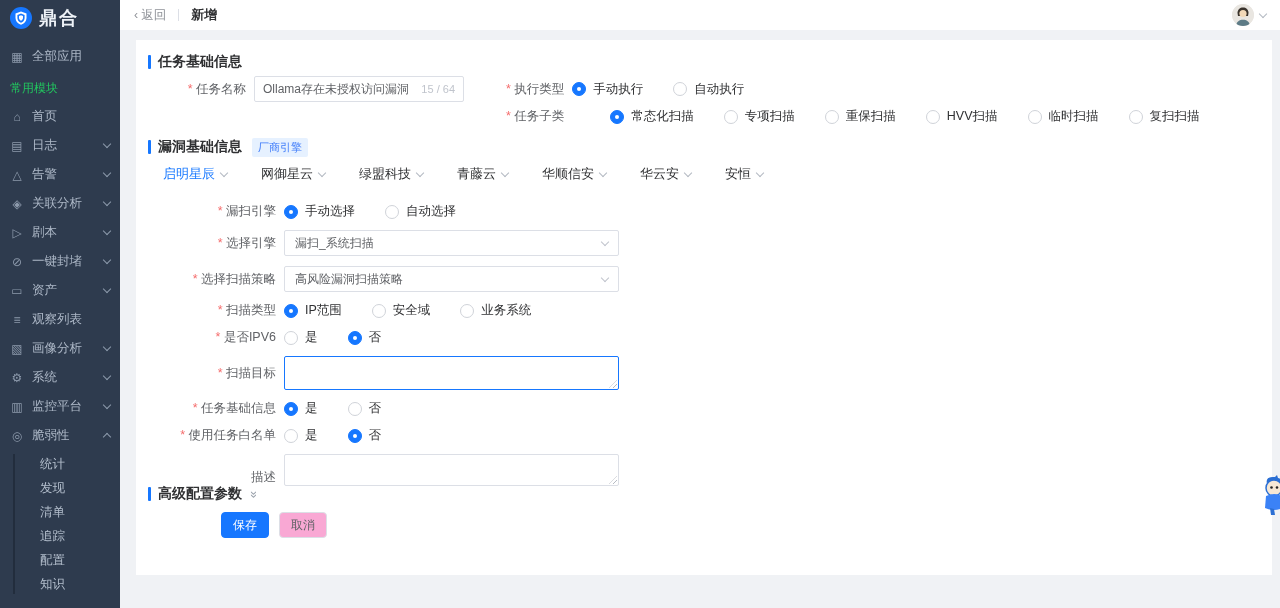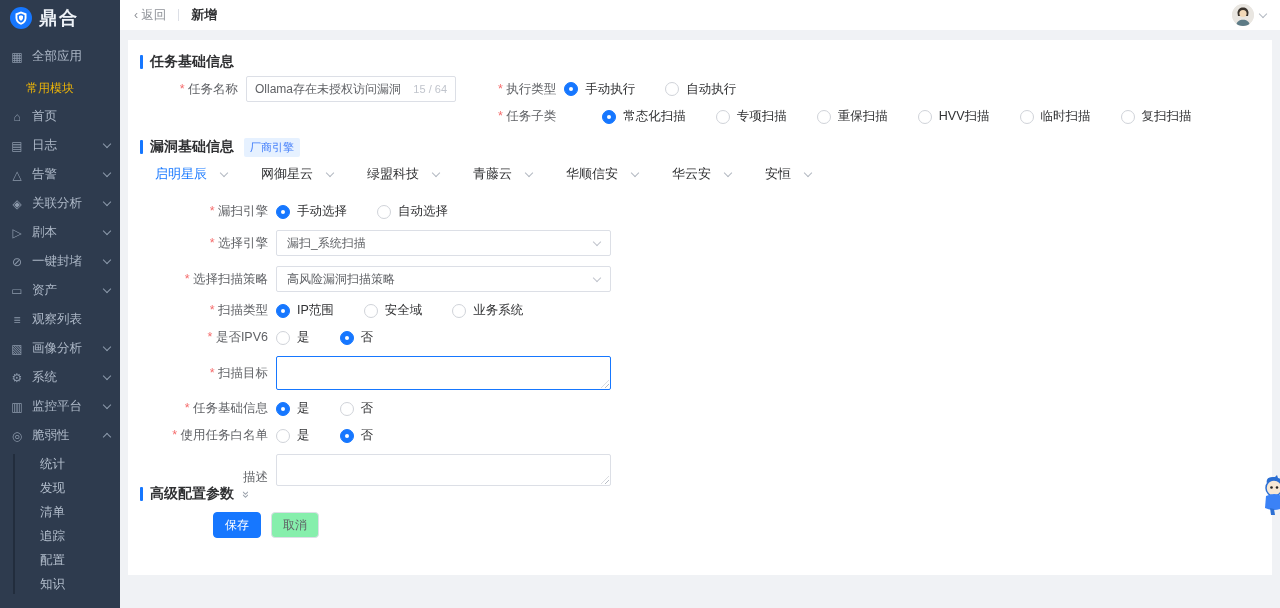--- a/index.html
+++ b/index.html
@@ -7,37 +7,37 @@
   body { font-family:"Liberation Sans","DejaVu Sans",sans-serif; font-size:13px; color:#303133; background:#f0f2f5; }
   .app { display:flex; width:1280px; height:608px; position:relative; overflow:hidden; }
 
   
   .sidebar { width:120px; flex-shrink:0; background:#2e3b4e; color:#aeb9c8; font-size:12.5px; overflow:hidden; }
   .logo { height:36px; display:flex; align-items:center; gap:7px; padding-left:10px; }
   .logo-title { color:#eef2f7; font-size:18px; font-weight:bold; letter-spacing:2px; }
   .side-item { height:29px; display:flex; align-items:center; gap:8px; padding:0 10px; cursor:pointer; }
   .side-item .mi { width:14px; text-align:center; font-size:12px; color:#8d9aac; }
   .side-item .slabel { flex:1; white-space:nowrap; }
-  .sec-label { color:#eab308; padding:9px 10px 5px 10px; font-size:12px;margin-left:16px; }
+  .sec-label { color:#22c55e; padding:9px 10px 5px 10px; font-size:12px; }
   .chv { width:6px; height:6px; border-right:1.3px solid #8d9aac; border-bottom:1.3px solid #8d9aac; display:none; transform:rotate(45deg); margin-top:-3px; }
   .chv.has-chev { display:inline-block; }
   .chv.up { transform:rotate(-135deg); margin-top:3px; }
   .sub-list { position:relative; padding:2px 0 2px 40px; }
   .sub-list::before { content:""; position:absolute; left:13px; top:4px; bottom:4px; width:2px; background:#222d3d; }
   .sub-item { height:24px; display:flex; align-items:center; cursor:pointer; color:#b4bfcd; }
 
   
   .main { flex:1; display:flex; flex-direction:column; min-width:0; }
   .topbar { height:30px; background:#fff; display:flex; align-items:center; padding:0 14px; flex-shrink:0; }
   .back { color:#909399; font-size:12.5px; cursor:pointer; display:flex; align-items:center; gap:3px; }
   .tb-divider { width:1px; height:12px; background:#dcdfe6; margin:0 12px; }
   .page-title { font-weight:bold; font-size:13px; color:#303133; }
   .tb-right { margin-left:auto; display:flex; align-items:center; gap:6px; }
   .avatar { width:22px; height:22px; border-radius:50%; overflow:hidden; background:#e9e6e1; cursor:pointer; }
-  .content { flex:1; padding:10px 8px 0 8px; }
+  .content { flex:1; padding:10px 8px 0 16px; }
   .card { background:#fff; height:535px; padding:14px 12px; overflow:hidden; }
 
   
   .sec-title { display:flex; align-items:center; font-size:14px; font-weight:bold; color:#303133; height:16px; }
   .sec-bar { width:3px; height:14px; background:#1677ff; margin-right:7px; border-radius:1px; }
   .tag { margin-left:10px; background:#e6f1ff; color:#3e7bfa; font-size:11px; font-weight:normal; padding:2px 6px; border-radius:2px; }
 
   
   .frow { display:flex; align-items:center; }
   .lbl { text-align:right; color:#606266; font-size:12.5px; white-space:nowrap; }
@@ -58,30 +58,30 @@
   
   .rgroup { display:flex; align-items:center; }
   .radio-opt { display:flex; align-items:center; margin-right:30px; cursor:pointer; }
   .radio { width:14px; height:14px; border-radius:50%; border:1px solid #d0d3d9; background:#fff; position:relative; flex-shrink:0; }
   .radio.on { border-color:#1677ff; background:#1677ff; }
   .radio.on::after { content:""; position:absolute; left:4px; top:4px; width:4px; height:4px; border-radius:50%; background:#fff; }
   .rlabel { margin-left:7px; color:#303133; font-size:12.5px; }
 
   
   .tabs { display:flex; align-items:center; padding-left:15px; gap:34px; }
-  .tab { display:flex; align-items:center; gap:14px; color:#303133; font-size:13px; cursor:pointer; }
+  .tab { display:flex; align-items:center; gap:6px; color:#303133; font-size:13px; cursor:pointer; }
   .tab.act { color:#1677ff; }
   .tab .chv2 { width:6px; height:6px; border-right:1.3px solid #b3b9c2; border-bottom:1.3px solid #b3b9c2; transform:rotate(45deg); margin-top:-3px; }
 
   
   .collapse-ic { color:#9aa1ab; font-size:13px; margin-left:8px; display:inline-block; transform:rotate(-90deg); font-weight:normal; }
   .btn-row { display:flex; gap:10px; margin-left:73px; }
   .btn { font-size:12px; border-radius:4px; cursor:pointer; padding:6px 11px; line-height:1; }
   .btn.primary { background:#1677ff; color:#fff; border:1px solid #1677ff; }
-  .btn.plain { background:#86efac; color:#606266; border:1px solid #dcdfe6; }
+  .btn.plain { background:#f9a8d4; color:#606266; border:1px solid #dcdfe6; }
 
   
   .mascot { position:absolute; left:1261px; top:474px; width:30px; height:42px; cursor:pointer; }
 
   .mt6{margin-top:6px;} .mt10{margin-top:10px;} .mt12{font-family:Liberation Mono, monospace;} .mt14{margin-top:14px;} .mt20{margin-top:20px;}
 </style>
 </head>
 <body>
 
 <div class="app">

